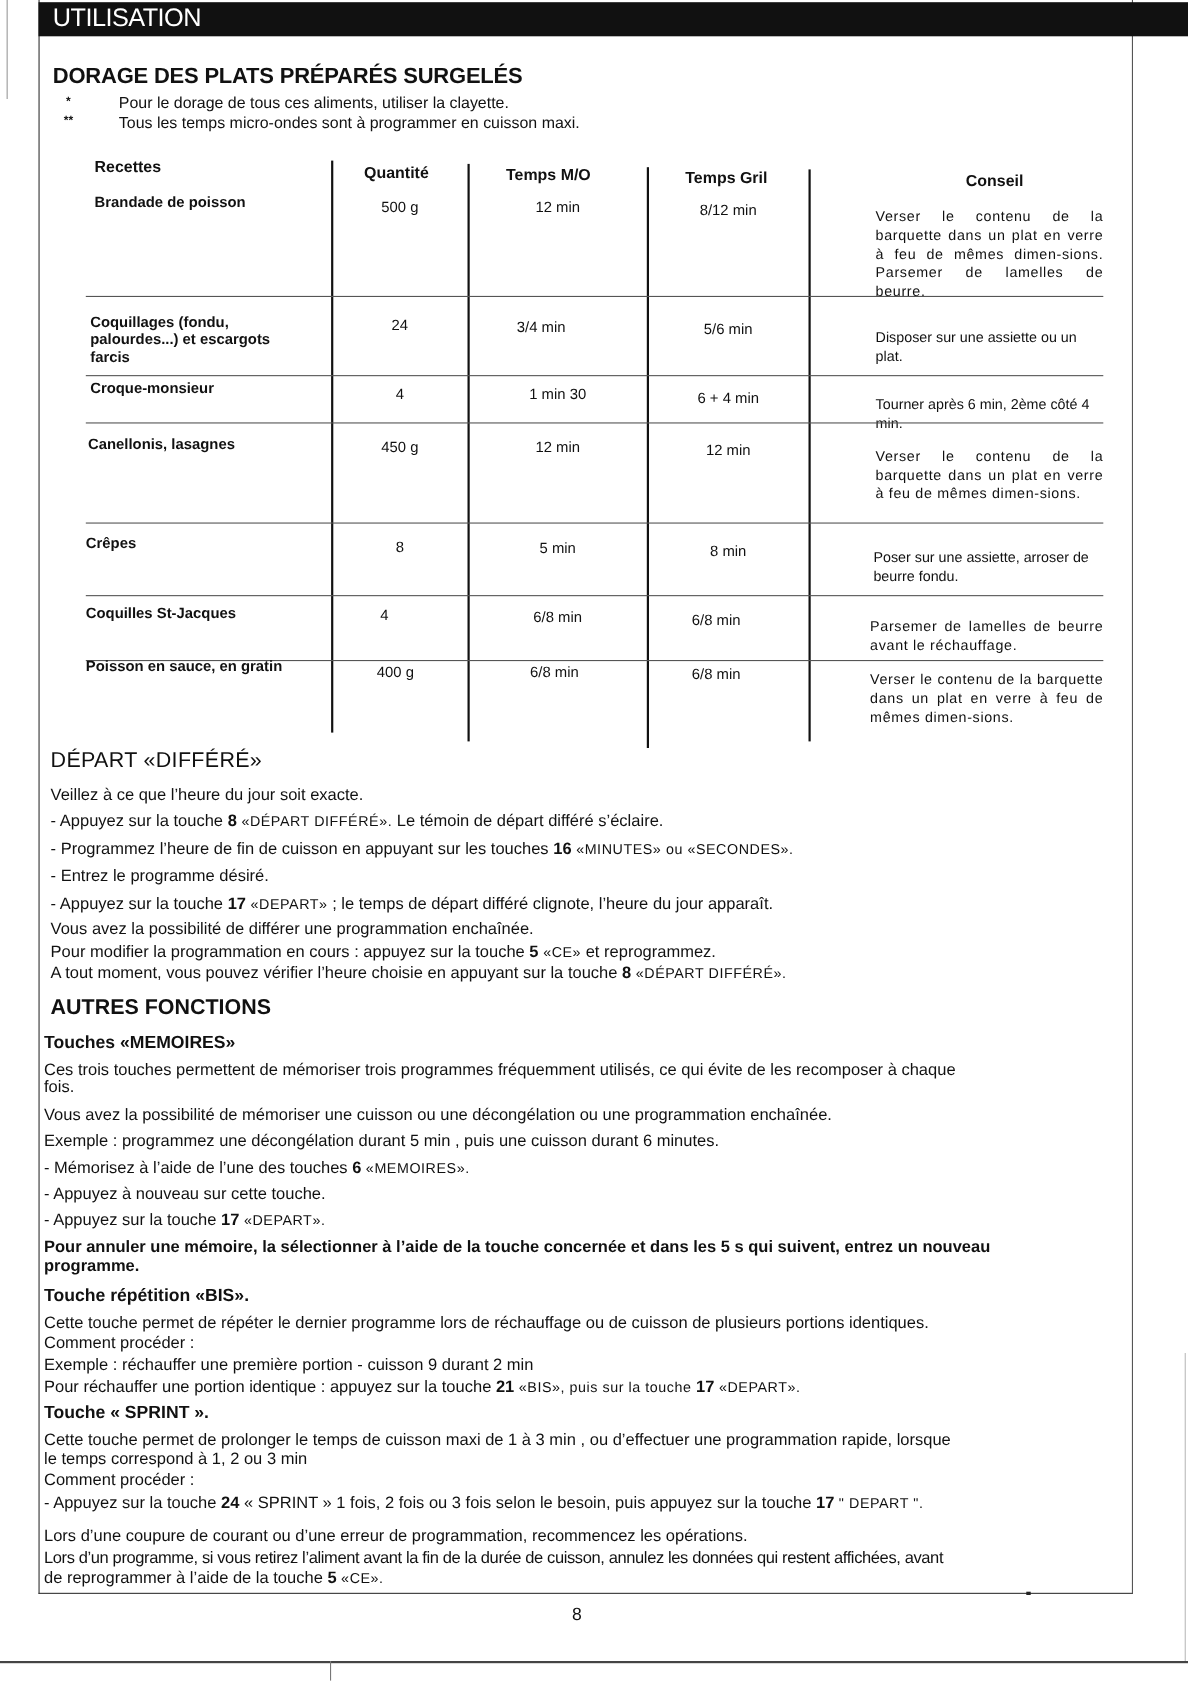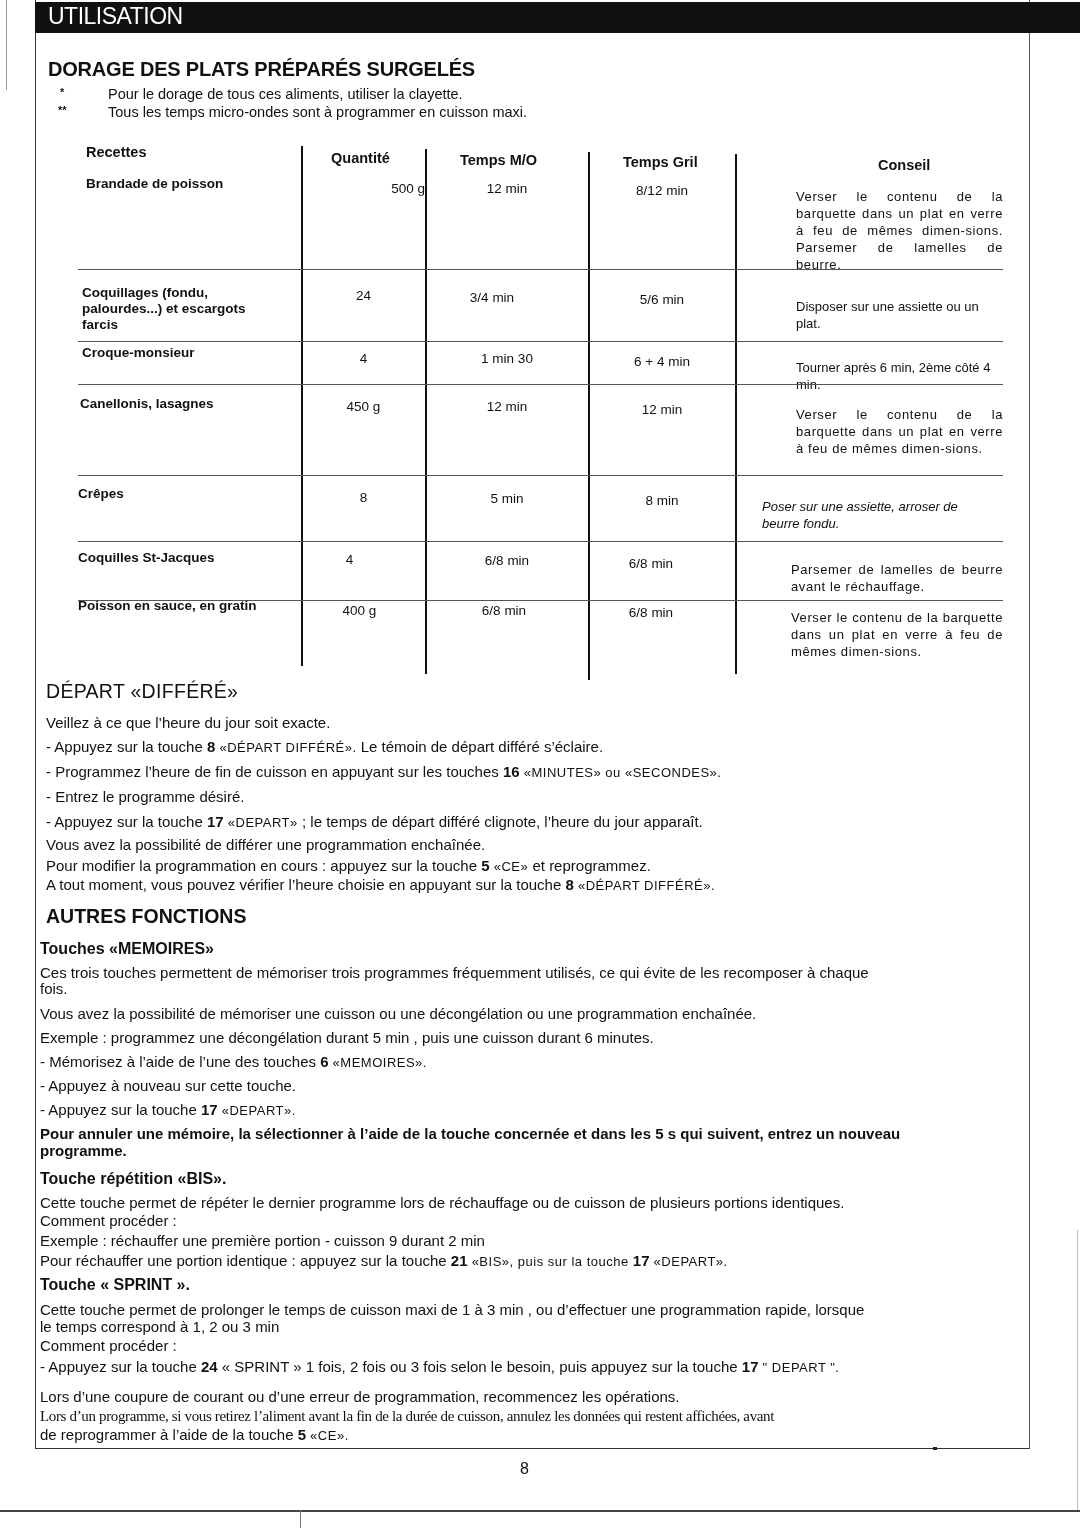--- a/index.html
+++ b/index.html
@@ -69,21 +69,21 @@
   <div class="vline" style="left:510px; top:12px; height:528px;"></div>
   <div class="vline" style="left:657px; top:14px; height:520px;"></div>
 
   <div class="th" style="left:8px; top:4px;">Recettes</div>
   <div class="th" style="left:253px; top:10px;">Quantité</div>
   <div class="th" style="left:382px; top:12px;text-align:right;">Temps M/O</div>
   <div class="th" style="left:545px; top:14px;">Temps Gril</div>
   <div class="th" style="left:800px; top:17px;">Conseil</div>
 
   <div class="cell recipe" style="left:8px; top:36px;">Brandade de poisson</div>
-  <div class="cell center" style="left:224px; top:41px; width:123px;text-align:right;">500 g</div>
+  <div class="cell center" style="left:224px; top:41px; width:123px;">500 g</div>
   <div class="cell center" style="left:348px; top:41px; width:162px;">12 min</div>
   <div class="cell center" style="left:511px; top:43px; width:146px;">8/12 min</div>
   <div class="cell tip justify" style="left:718px; top:48px; width:207px;">Verser le contenu de la barquette dans un plat en verre à feu de mêmes dimen-sions. Parsemer de lamelles de beurre.</div>
   <div class="hline" style="left:0; top:129px; width:925px;"></div>
 
   <div class="cell recipe" style="left:4px; top:145px;">Coquillages (fondu, palourdes...) et escargots farcis</div>
   <div class="cell center" style="left:224px; top:148px; width:123px;">24</div>
   <div class="cell center" style="left:348px; top:150px; width:132px;">3/4 min</div>
   <div class="cell center" style="left:511px; top:152px; width:146px;">5/6 min</div>
   <div class="cell tip" style="left:718px; top:158px; width:207px;">Disposer sur une assiette ou un plat.</div>
@@ -100,21 +100,21 @@
   <div class="cell center" style="left:224px; top:259px; width:123px;">450 g</div>
   <div class="cell center" style="left:348px; top:259px; width:162px;">12 min</div>
   <div class="cell center" style="left:511px; top:262px; width:146px;">12  min</div>
   <div class="cell tip justify" style="left:718px; top:266px; width:207px;">Verser le contenu de la barquette dans un plat en verre à feu de mêmes dimen-sions.</div>
   <div class="hline" style="left:0; top:335px; width:925px;"></div>
 
   <div class="cell recipe" style="left:0; top:346px;">Crêpes</div>
   <div class="cell center" style="left:224px; top:350px; width:123px;">8</div>
   <div class="cell center" style="left:348px; top:351px; width:162px;">5 min</div>
   <div class="cell center" style="left:511px; top:353px; width:146px;">8  min</div>
-  <div class="cell tip" style="left:684px; top:358px; width:212px;font-style:italic;">Poser sur une assiette, arroser de beurre fondu.</div>
+  <div class="cell tip" style="left:716px; top:358px; width:212px;">Poser sur une assiette, arroser de beurre fondu.</div>
   <div class="hline" style="left:0; top:401px; width:925px;"></div>
 
   <div class="cell recipe" style="left:0; top:410px;">Coquilles St-Jacques</div>
   <div class="cell center" style="left:210px; top:412px; width:123px;">4</div>
   <div class="cell center" style="left:348px; top:413px; width:162px;">6/8 min</div>
   <div class="cell center" style="left:500px; top:416px; width:146px;">6/8  min</div>
   <div class="cell tip justify" style="left:713px; top:421px; width:212px;">Parsemer de lamelles de beurre avant le réchauffage.</div>
   <div class="hline" style="left:0; top:460px; width:925px;"></div>
 
   <div class="cell recipe" style="left:0; top:458px;">Poisson en sauce, en gratin</div>
@@ -154,20 +154,20 @@
 <div class="p" style="top:1232px;">Exemple : réchauffer une première portion - cuisson 9 durant 2 min</div>
 <div class="p" style="top:1252px;"><span>Pour réchauffer une portion identique : appuyez sur la touche </span><b>21</b><span class="small-caps"> «BIS», puis sur la touche </span><b>17</b><span class="small-caps"> «DEPART».</span></div>
 
 <div class="h4" style="top:1276px;">Touche « SPRINT ».</div>
 <div class="p" style="top:1301px;">Cette touche permet de prolonger le temps de cuisson maxi de 1 à 3 min , ou d’effectuer une programmation rapide, lorsque</div>
 <div class="p" style="top:1318px;">le temps correspond à 1, 2 ou 3 min</div>
 <div class="p" style="top:1337px;">Comment procéder :</div>
 <div class="p" style="top:1358px;"><span>- Appuyez sur la touche </span><b>24</b><span> « SPRINT » 1 fois,  2 fois ou 3 fois selon le besoin, puis appuyez sur la touche </span><b>17</b><span class="small-caps"> " DEPART ".</span></div>
 
 <div class="p" style="top:1388px;">Lors d’une coupure de courant ou d’une erreur de programmation, recommencez les opérations.</div>
-<div class="p" style="top:1408px; letter-spacing:-0.35px;font-family:Liberation Serif, serif;">Lors d’un programme, si vous retirez l’aliment avant la fin de la durée de cuisson, annulez les données qui restent affichées, avant</div>
+<div class="p" style="top:1408px; letter-spacing:-0.35px;">Lors d’un programme, si vous retirez l’aliment avant la fin de la durée de cuisson, annulez les données qui restent affichées, avant</div>
 <div class="p" style="top:1426px;"><span>de reprogrammer à l’aide de la touche </span><b>5</b><span class="small-caps"> «CE».</span></div>
 
 <div class="dot"></div>
 <div class="pagenum">8</div>
 <div class="bottom-rule"></div>
 <div class="bottom-tick"></div>
 <div class="right-edge"></div>
 
 </body></html>

